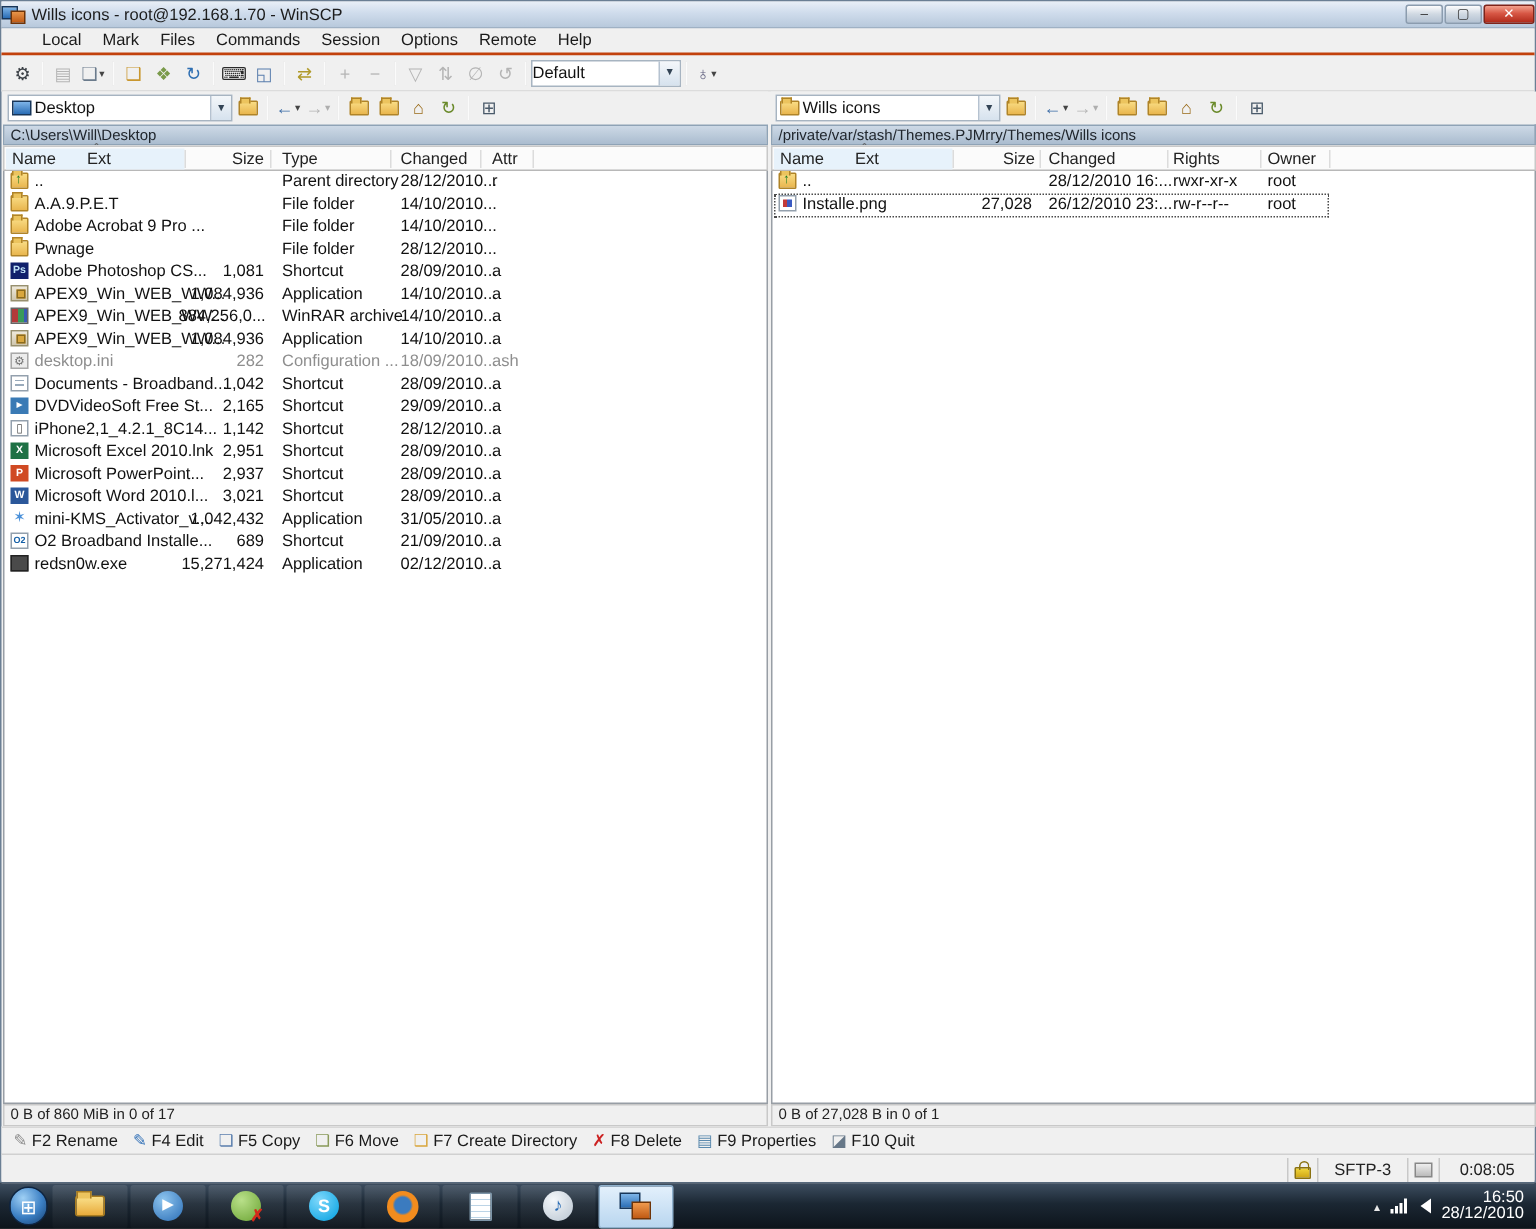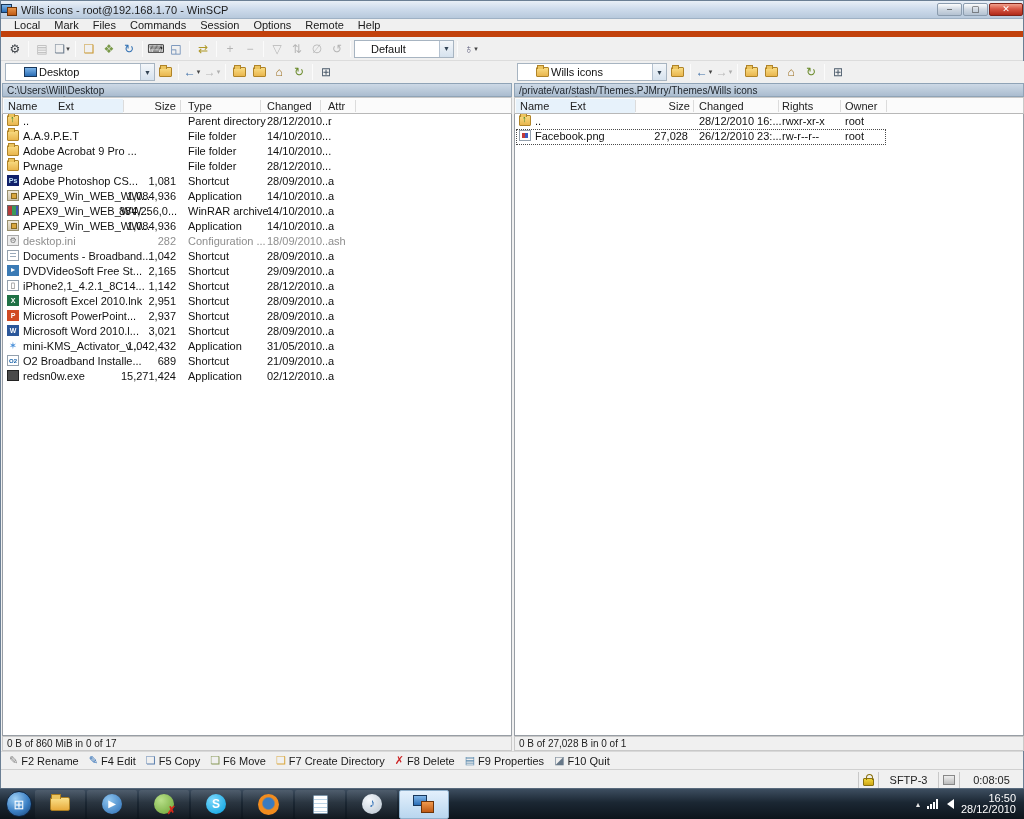--- a/index.html
+++ b/index.html
@@ -10,28 +10,28 @@
   .titlebar { position:absolute; left:0; top:0; width:100%; height:18px; background:linear-gradient(#e9eff7,#cfdcec 45%,#b8c9dc); display:flex; align-items:center; padding:0 0; border-bottom:1px solid #9fb1c4; }
   .title-text { font-size:11px; color:#1c1c1c; margin-left:4px; flex:1; white-space:nowrap; overflow:hidden; }
   .winscp-glyph { position:relative; width:16px; height:12px; display:inline-block; }
   .winscp-glyph::before { content:""; position:absolute; left:0; top:0; width:9px; height:7px; background:linear-gradient(#7db4e8,#2a6db5); border:1px solid #17365a; }
   .winscp-glyph::after { content:""; position:absolute; right:0; bottom:0; width:8px; height:7px; background:linear-gradient(#e8954a,#c05a14); border:1px solid #6e3408; }
   .win-buttons { display:flex; gap:1px; }
   .win-btn { width:25px; height:13px; font-size:9px; line-height:11px; text-align:center; color:#333; background:linear-gradient(#fdfdfd,#cfd8e2 50%,#b4c2d2); border:1px solid #8b9cae; border-radius:2px; }
   .win-btn.close { width:34px; background:linear-gradient(#f2a08c,#d75745 45%,#b02a1a); color:#fff; border-color:#7e241a; }
 
   
-  .menubar { position:absolute; left:0; top:18px; width:100%; height:18px; background:#f0f0f0; display:flex; align-items:center; padding-left:6px; border-bottom:6px solid #c2410c; }
+  .menubar { position:absolute; left:0; top:18px; width:100%; height:18px; background:#f0f0f0; display:flex; align-items:center; padding-left:20px; border-bottom:2px solid #c2410c; }
   .menu-item { font-size:11px; color:#1a1a1a; padding:2px 7px; }
   .toolbar { position:absolute; left:0; top:36px; width:100%; height:24px; background:#f0f0f0; display:flex; align-items:center; padding-left:4px; border-bottom:1px solid #dcdcdc; }
   .tb-btn { min-width:20px; height:20px; display:flex; align-items:center; justify-content:center; font-size:12px; border-radius:2px; }
   .tb-btn.disabled { opacity:.38; filter:grayscale(1); }
   .tb-sep { width:1px; height:16px; background:#d2d2d2; border-right:1px solid #fbfbfb; margin:0 3px; }
   .dd-arrow { font-size:7px; color:#444; margin-left:1px; }
-  .combo { height:18px; background:#fff; border:1px solid #a7b4c1; display:flex; align-items:center; font-size:11px; padding-left:16px; color:#111; }
+  .combo { height:18px; background:#fff; border:1px solid #a7b4c1; display:flex; align-items:center; font-size:11px; padding-left:0; color:#111; }
   .combo .cval { flex:1; white-space:nowrap; overflow:hidden; }
   .combo .cbtn { width:14px; height:100%; background:linear-gradient(#f4f7fa,#d6e2ee); border-left:1px solid #b5c2d0; font-size:7px; display:flex; align-items:center; justify-content:center; color:#345; }
 
   
   .panel { position:absolute; top:60px; height:690px; width:510px; }
   .panel.lp { left:1px; } .panel.rp { left:513px; }
   .ptoolbar { position:absolute; top:0; left:0; width:100%; height:22px; display:flex; align-items:center; padding-left:3px; background:#f0f0f0; }
   .addrbar { position:absolute; top:22px; left:0; width:100%; height:14px; background:linear-gradient(#cdd9e6,#aabccf); border:1px solid #8fa3b6; font-size:10px; color:#20262d; padding:1px 4px; white-space:nowrap; overflow:hidden; }
   .pheaders { position:absolute; top:36px; left:0; width:100%; height:17px; background:#fbfbfb; border:1px solid #c8c8c8; border-bottom-color:#b8b8b8; font-size:11px; color:#222; }
   .hdr-hl { position:absolute; left:1px; top:1px; width:119px; height:14px; background:#e7f2fb; }
@@ -451,21 +451,21 @@
     <div class="plist" id="rp-list">
         <div class="row">
           <span class="ficon up-dir-icon"></span>
           <span class="c-name">..</span>
           <span class="c-chg">28/12/2010 16:...</span>
           <span class="c-rights">rwxr-xr-x</span>
           <span class="c-owner">root</span>
         </div>
         <div class="row focused">
           <span class="ficon image-icon"></span>
-          <span class="c-name">Facebook.png</span>
+          <span class="c-name">Installe.png</span>
           <span class="c-size">27,028</span>
           <span class="c-chg">26/12/2010 23:...</span>
           <span class="c-rights">rw-r--r--</span>
           <span class="c-owner">root</span>
         </div>
       </div>
     <div class="pstatus">0 B of 27,028 B in 0 of 1</div>
   </div>
 
   <div class="funcbar" id="funcbar">

